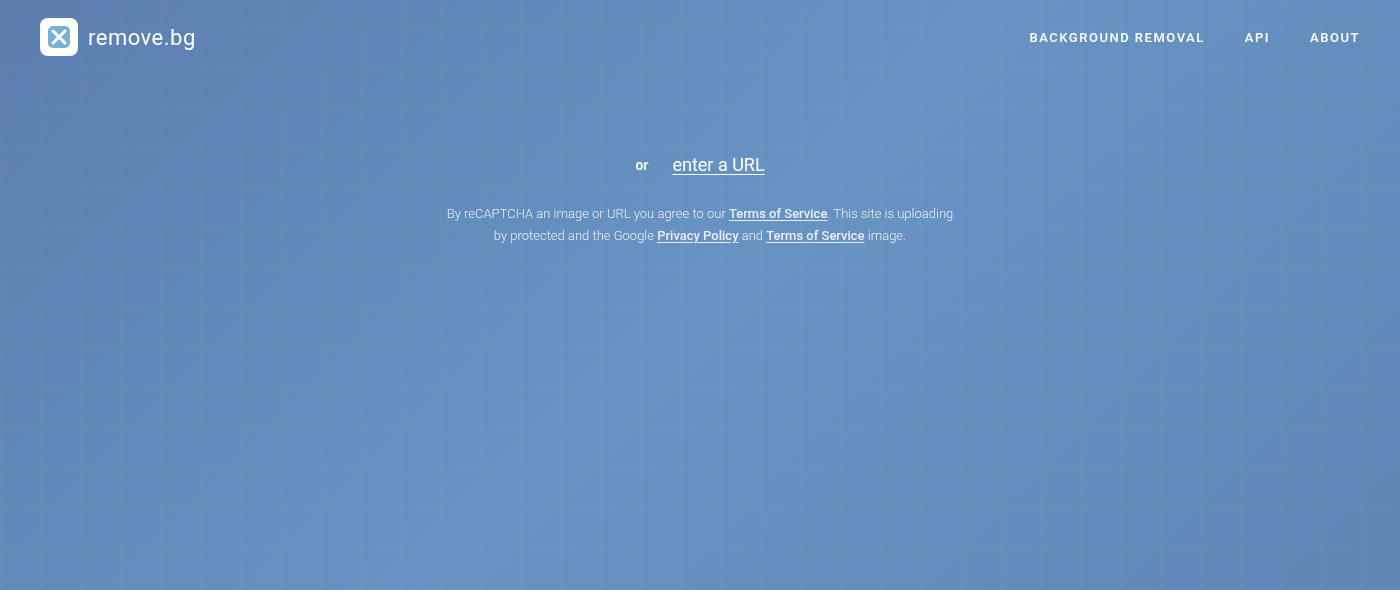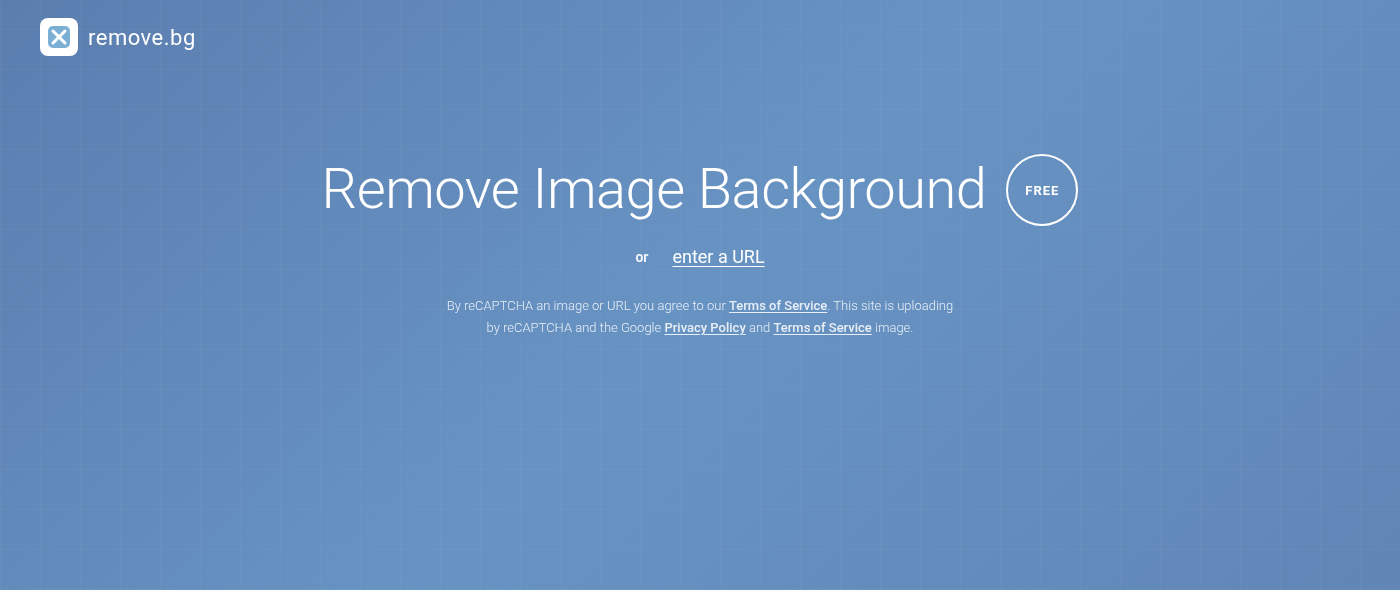--- a/index.html
+++ b/index.html
@@ -213,32 +213,33 @@
       <div class="logo-icon">
         <svg width="22" height="22" viewBox="0 0 22 22" fill="none">
           <rect width="22" height="22" rx="5" fill="#7bafd4"></rect>
           <line x1="5" y1="5" x2="17" y2="17" stroke="white" stroke-width="3" stroke-linecap="round"></line>
           <line x1="17" y1="5" x2="5" y2="17" stroke="white" stroke-width="3" stroke-linecap="round"></line>
         </svg>
       </div>
       <span class="logo-text">remove.bg</span>
     </div>
 
+    <div class="nav-links">
+      <a class="nav-link">BACKGROUND REMOVAL</a>
+      <a class="nav-link">API</a>
+      <a class="nav-link">ABOUT</a>
+    </div>
   </nav>
 
   <div class="hero-content">
-    <div class="headline-row">
-      <h1 class="headline">Remove Image Background</h1>
-      <div class="free-badge">FREE</div>
-    </div>
 
 
     <div class="action-row">
       <span class="or-text">or</span>
       <span class="url-link">enter a URL</span>
     </div>
 
     <div class="legal-text">
       <span>By reCAPTCHA an image or URL you agree to our </span><span class="legal-link">Terms of Service</span><span>. This site is uploading</span><br>
-      <span>by reCAPTCHA and the Google </span><span class="legal-link">Privacy Policy</span><span> and </span><span class="legal-link">Terms of Service</span><span> image.</span>
+      <span>by protected and the Google </span><span class="legal-link">Privacy Policy</span><span> and </span><span class="legal-link">Terms of Service</span><span> image.</span>
     </div>
   </div>
 </div>
 
 </body></html>

